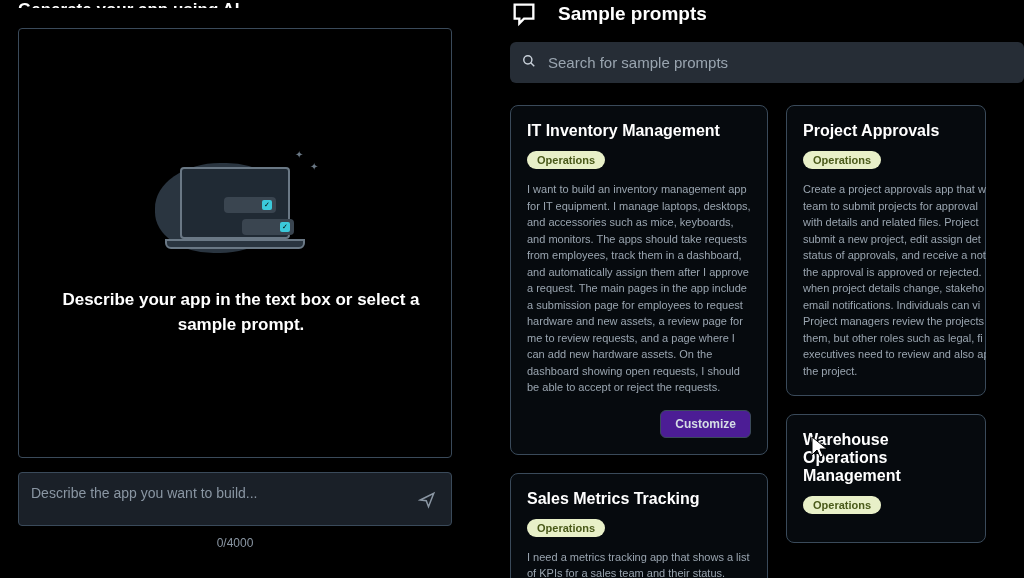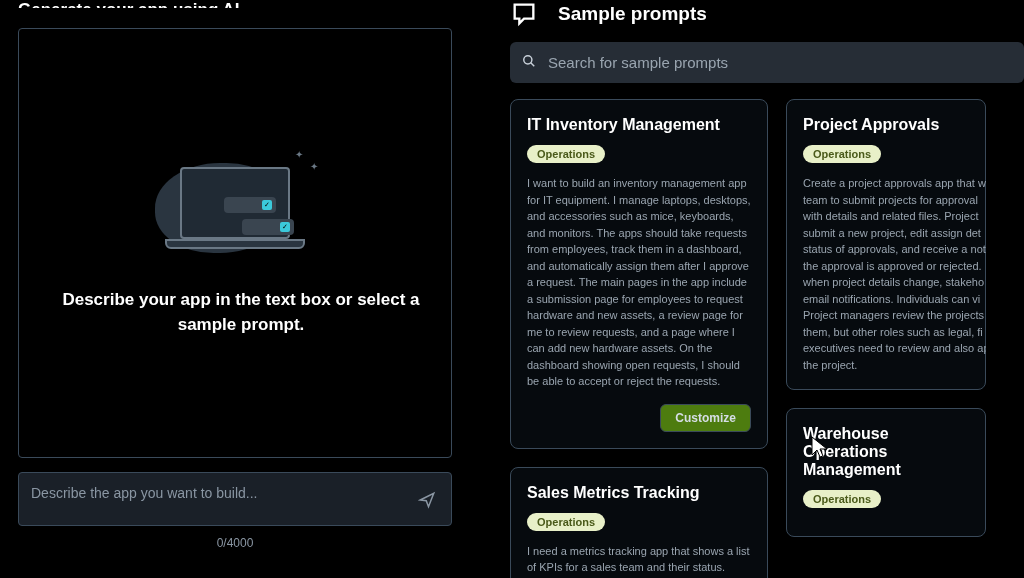--- a/index.html
+++ b/index.html
@@ -177,21 +177,21 @@
     .speech-icon-svg {
       width: 28px;
       height: 28px;
     }
     .sample-title {
       font-size: 19px;
       font-weight: 700;
     }
     .search-wrapper {
       position: relative;
-      margin-bottom: 16px;
+      margin-bottom: 22px;
     }
     .search-input {
       width: 100%;
       background: #262d36;
       border: none;
       border-radius: 6px;
       padding: 12px 12px 12px 38px;
       color: #c8d0d9;
       font-size: 15px;
       font-family: inherit;
@@ -243,21 +243,21 @@
       font-size: 11px;
       color: #9aa5b0;
       line-height: 1.5;
     }
     .card-footer {
       display: flex;
       justify-content: flex-end;
       margin-top: 14px;
     }
     .customize-btn {
-      background: #4d7c0f;
+      background: #4c1d95;
       border: 1px solid #3a4a5a;
       color: #d5dde5;
       font-size: 12px;
       padding: 6px 14px;
       border-radius: 6px;
       cursor: pointer;
       font-weight: 600;
     }
     .card-clipped .card-desc {
       white-space: nowrap;

